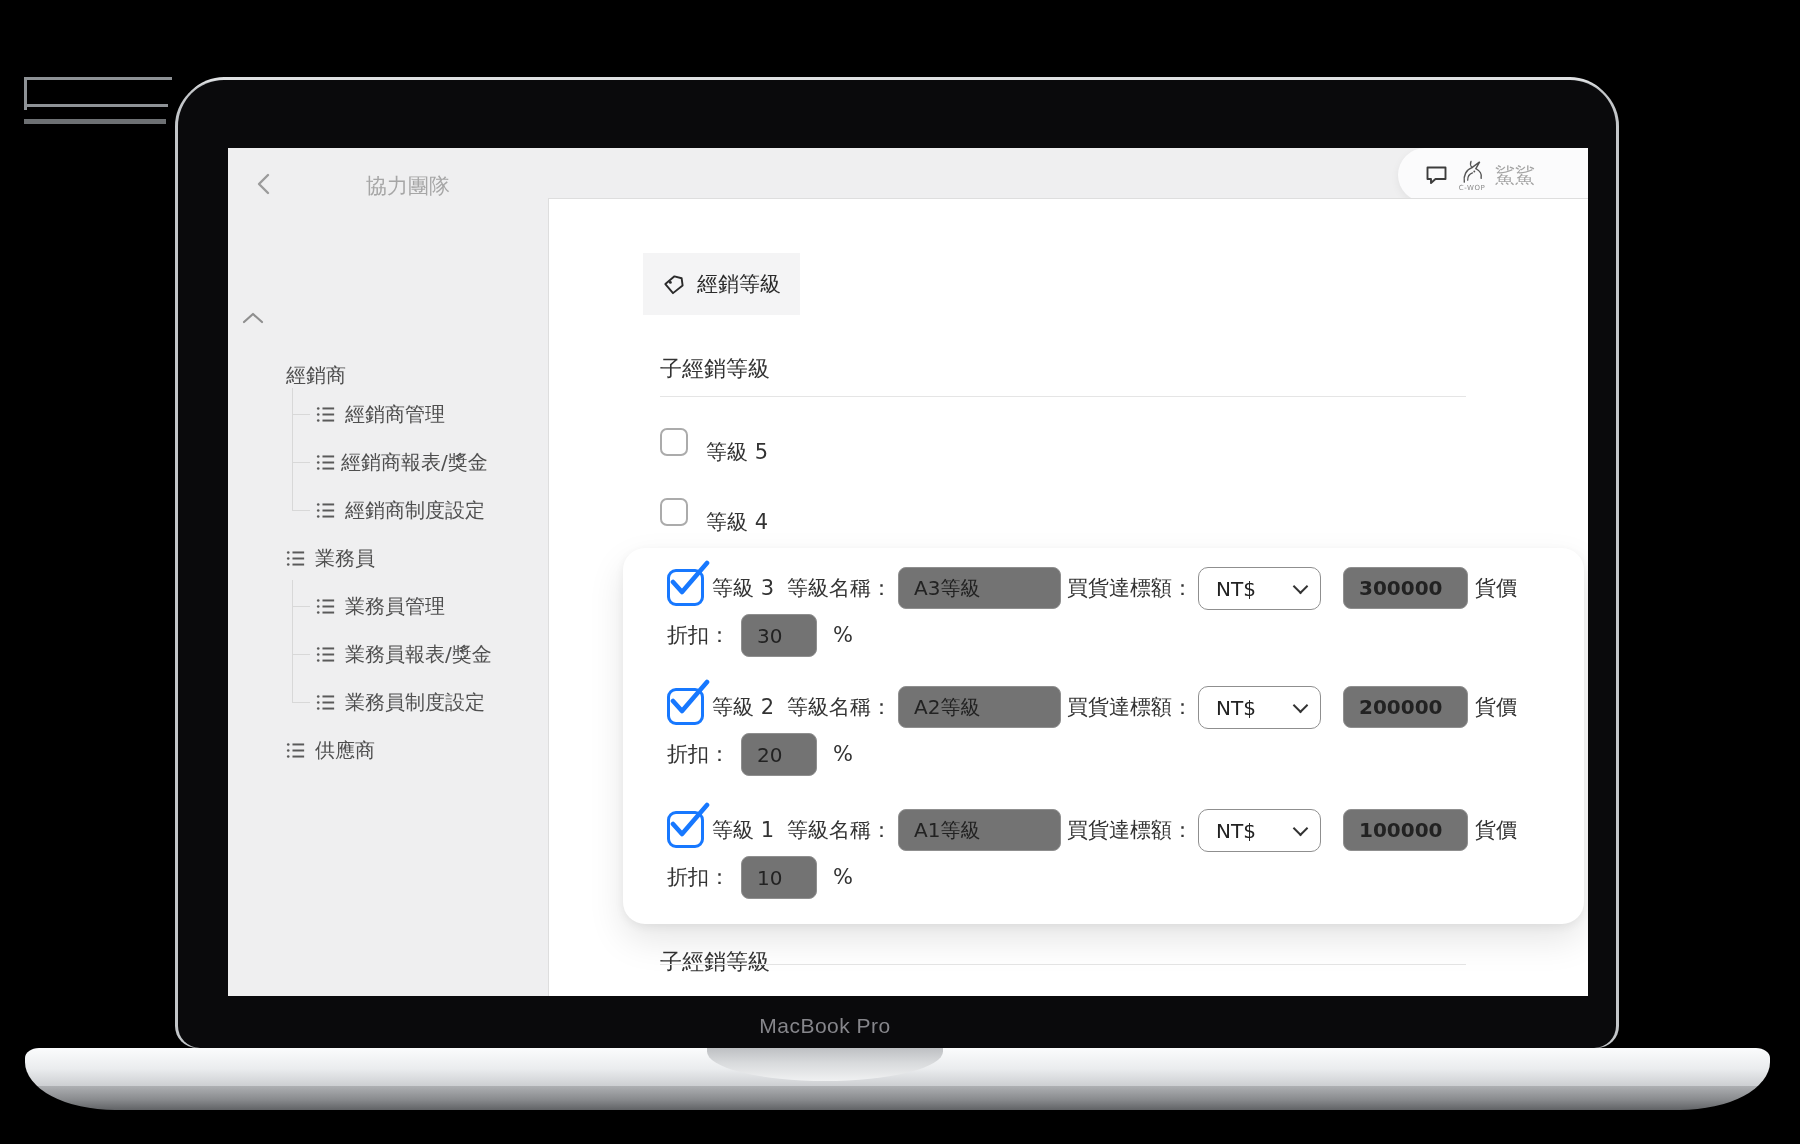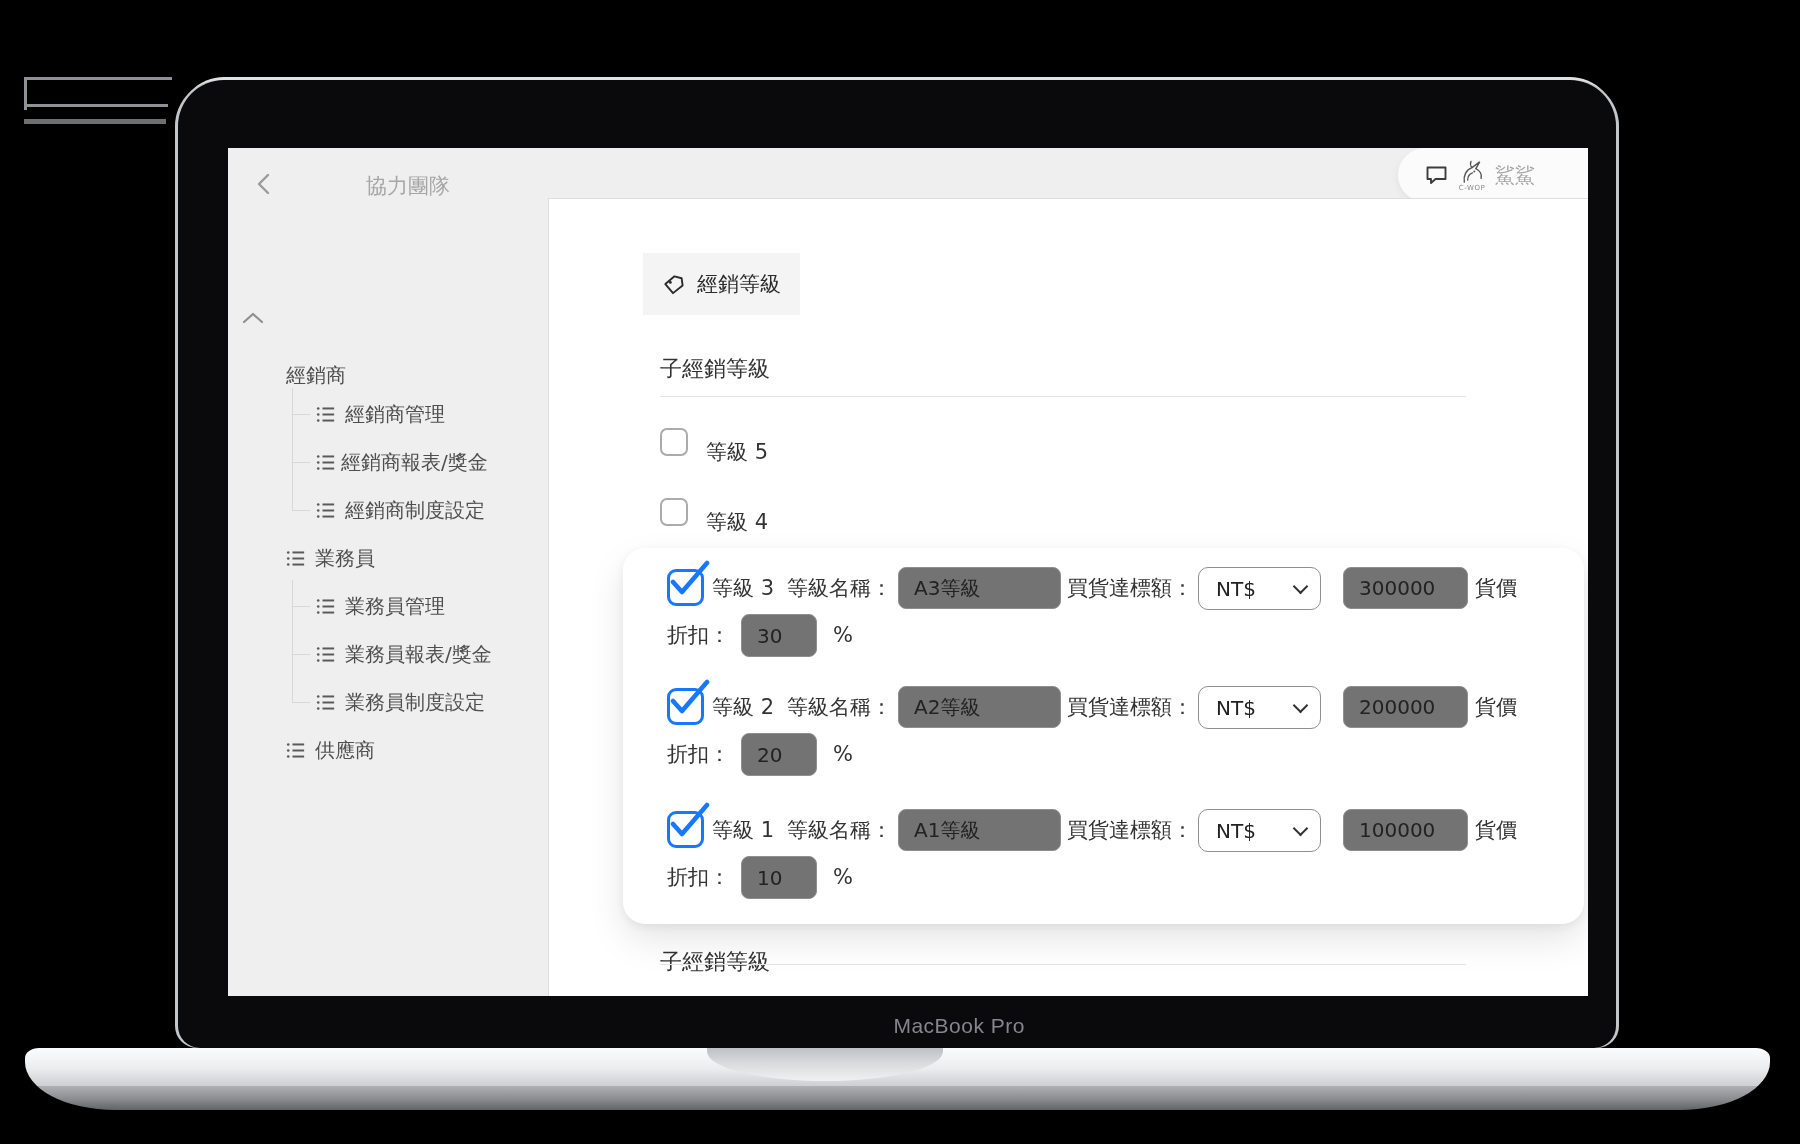--- a/index.html
+++ b/index.html
@@ -9,21 +9,21 @@
   .t{position:absolute;white-space:nowrap;text-align:center;}
 
   
   .artifact{position:absolute;background:#8e9296;}
 
   
   #lid{position:absolute;left:178px;top:80px;width:1438px;height:968px;background:#0a0a0c;
        border-radius:46px 46px 22px 22px;
        box-shadow:-3px 0 0 #c3c6c9,3px 0 0 #c3c6c9,0 -3px 0 #dfe1e3;}
   #screen{position:absolute;left:228px;top:148px;width:1360px;height:848px;background:#efeff0;overflow:hidden;}
-  #mb-label{position:absolute;left:625px;top:1014px;width:400px;text-align:right;
+  #mb-label{position:absolute;left:625px;top:1014px;width:400px;text-align:center;
             font-size:21px;color:#86868b;letter-spacing:.5px;font-family:"Liberation Sans",sans-serif;}
   #base{position:absolute;left:25px;top:1048px;width:1745px;height:62px;overflow:hidden;
         border-radius:14px 14px 90px 90px / 10px 10px 48px 48px;}
   #base-top{position:absolute;left:0;top:0;width:100%;height:38px;
         background:linear-gradient(180deg,#fbfcfd 0%,#eaecee 55%,#cdcfd2 100%);}
   #base-bottom{position:absolute;left:0;top:38px;width:100%;height:24px;
         background:linear-gradient(180deg,#aeb0b3 0%,#8a8c8f 55%,#616366 100%);}
   #notch{position:absolute;left:707px;top:1048px;width:236px;height:33px;
         background:linear-gradient(180deg,#bec0c3 0%,#d8dadc 45%,#f0f1f2 100%);
         border-radius:0 0 120px 120px / 0 0 30px 30px;}
@@ -73,21 +73,21 @@
   .lvl-label{left:89px;top:7px;}
   .fname-label{left:164px;top:7px;}
   .ftarget-label{left:444px;top:7px;}
   .fprice{left:852px;top:7px;}
   .fdiscount{left:44px;top:54px;text-align:center;}
   .fpercent{left:210px;top:54px;}
   .inp{position:absolute;border:1.5px solid #8f8f8f;border-radius:8px;background:#737373;
        font-size:20px;color:#222;padding:0 0 0 15px;box-sizing:border-box;outline:none;
        font-family:"DejaVu Sans",sans-serif;}
   .name-input{left:275px;top:1px;width:163px;height:42px;}
-  .amount-input{left:720px;top:1px;width:125px;height:42px;}
+  .amount-input{left:720px;top:1px;width:125px;height:42px;font-weight:bold;}
   .discount-input{left:118px;top:48px;width:76px;height:43px;}
   .sel{position:absolute;left:575px;top:1px;width:123px;height:43px;border:1.5px solid #8f8f8f;
        border-radius:10px;background:#fff;box-sizing:border-box;cursor:pointer;
        display:flex;align-items:center;padding-left:17px;}
   .sel-text{font-size:20px;color:#222;}
   .sel-chev{position:absolute;right:14px;top:13px;width:9px;height:9px;
        border-right:2.2px solid #333;border-bottom:2.2px solid #333;transform:rotate(45deg);}
 </style>
 </head>
 <body>

